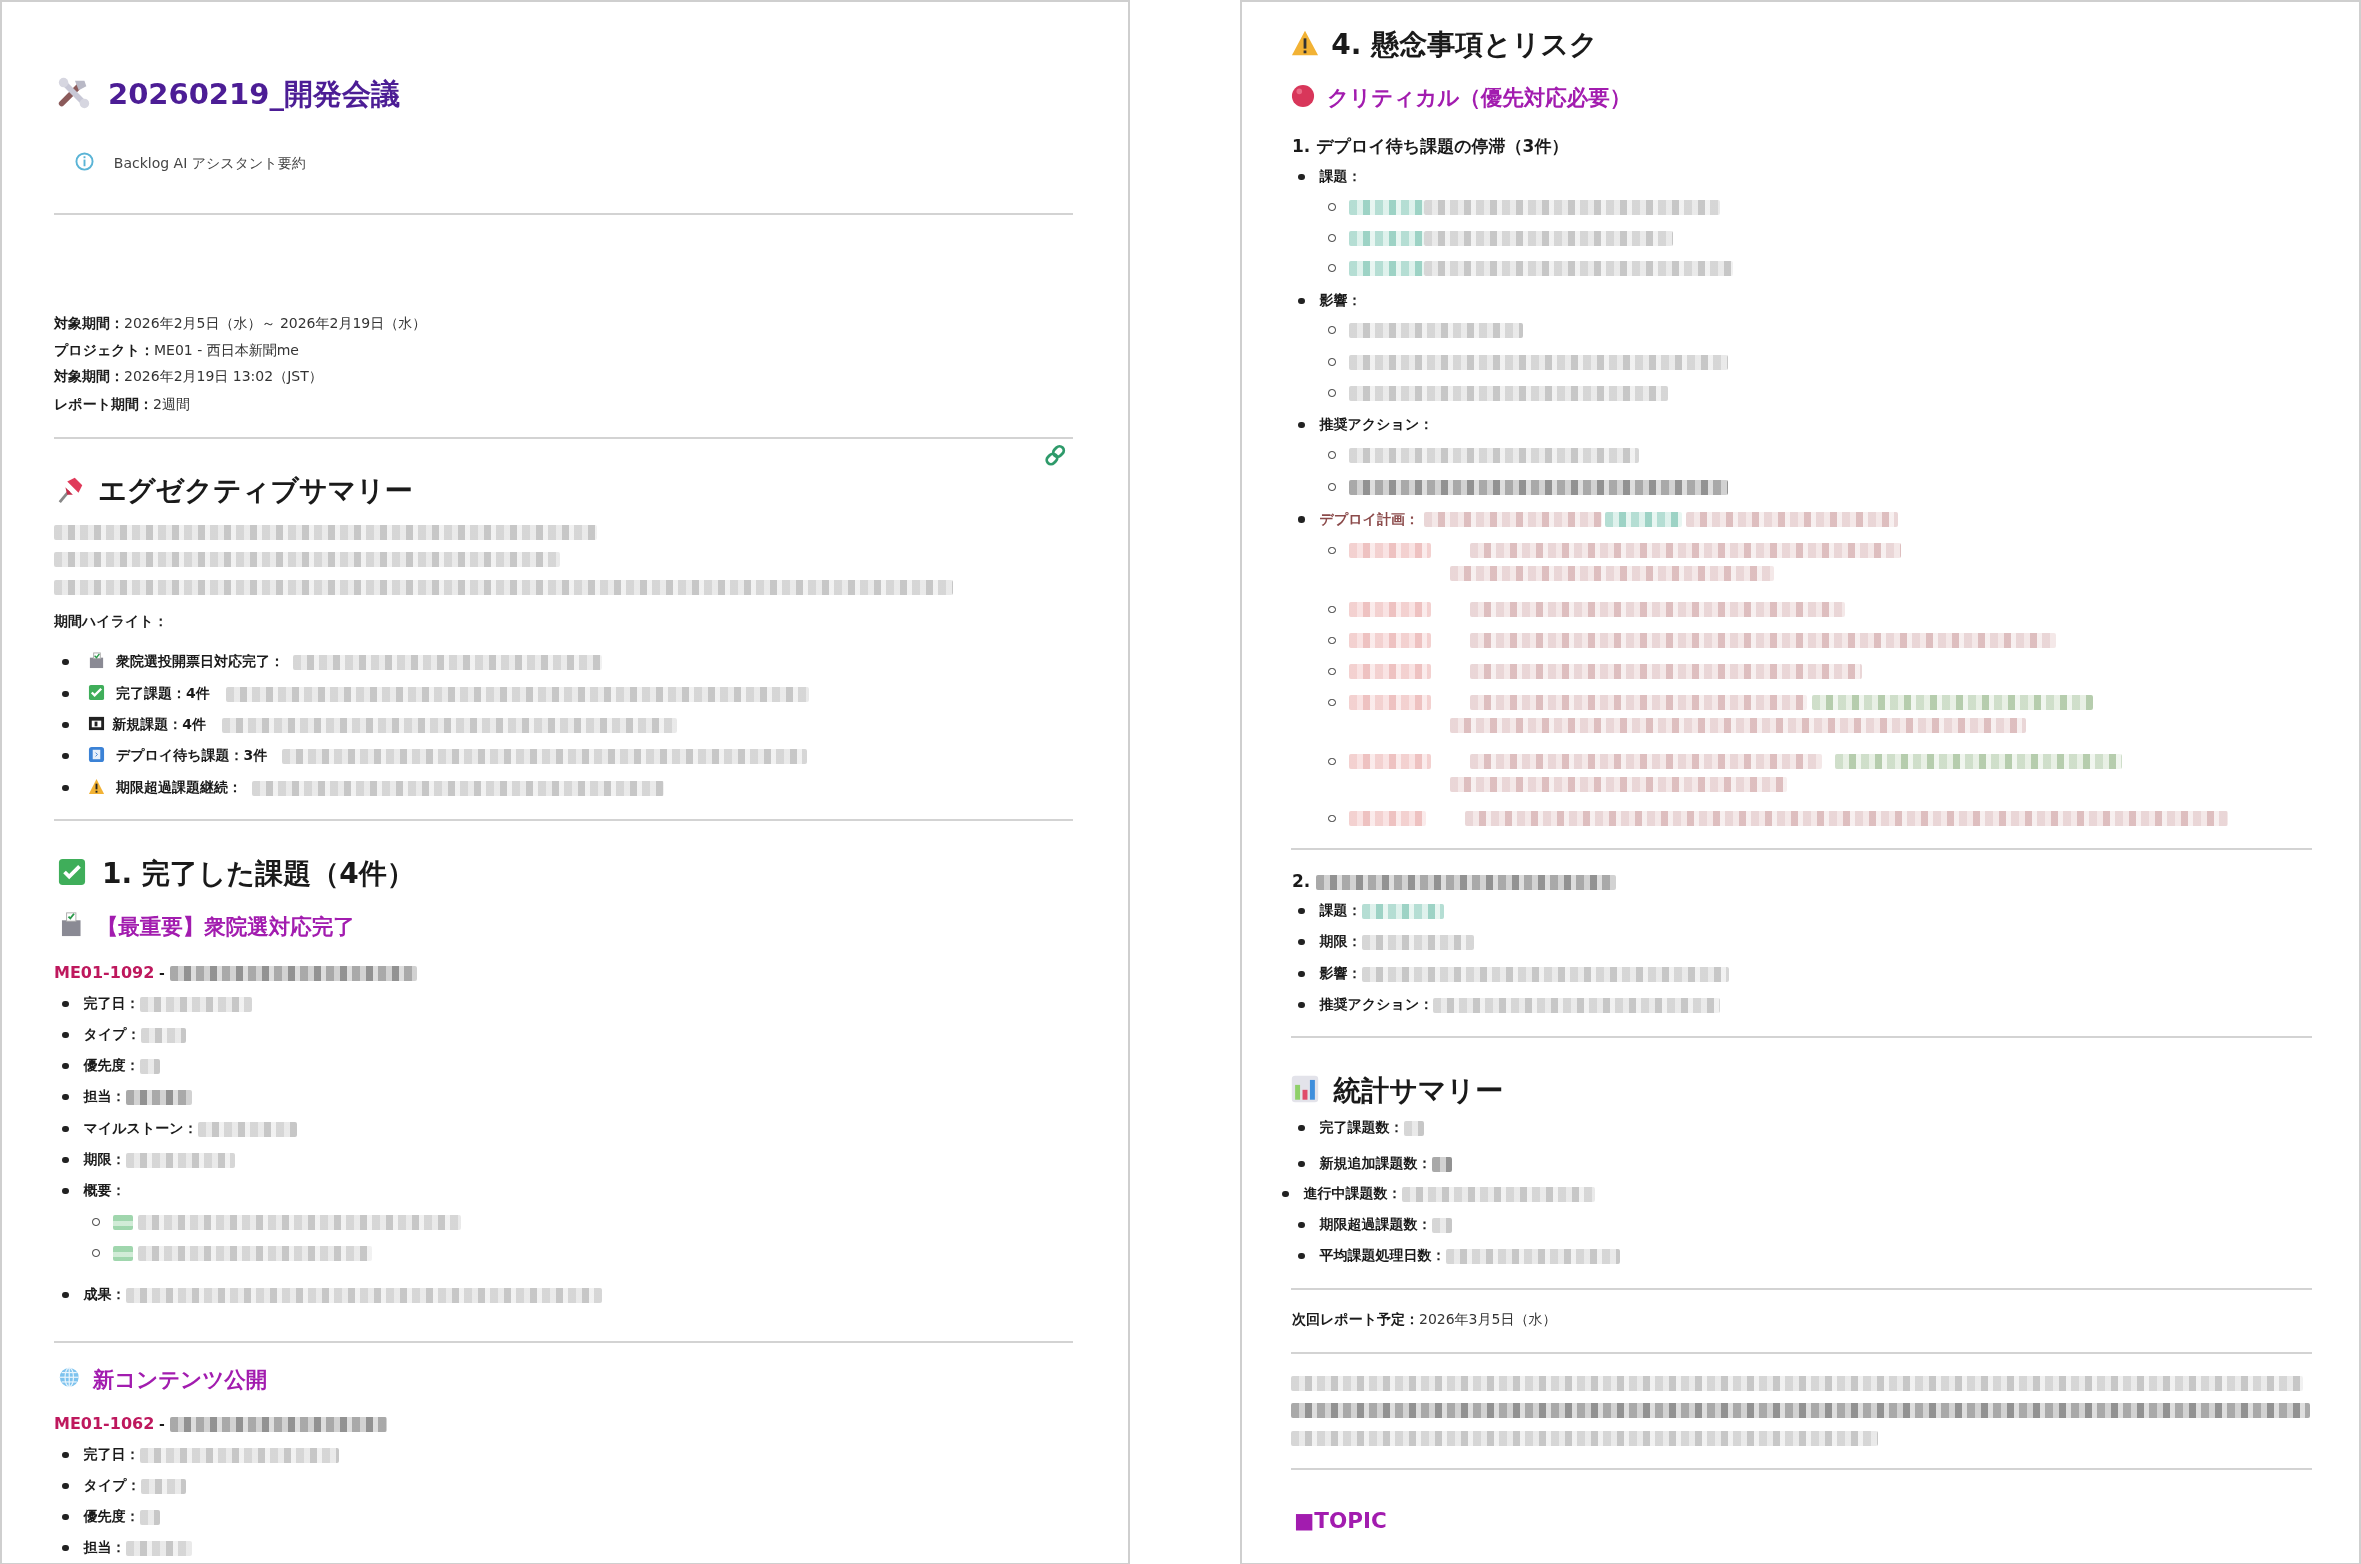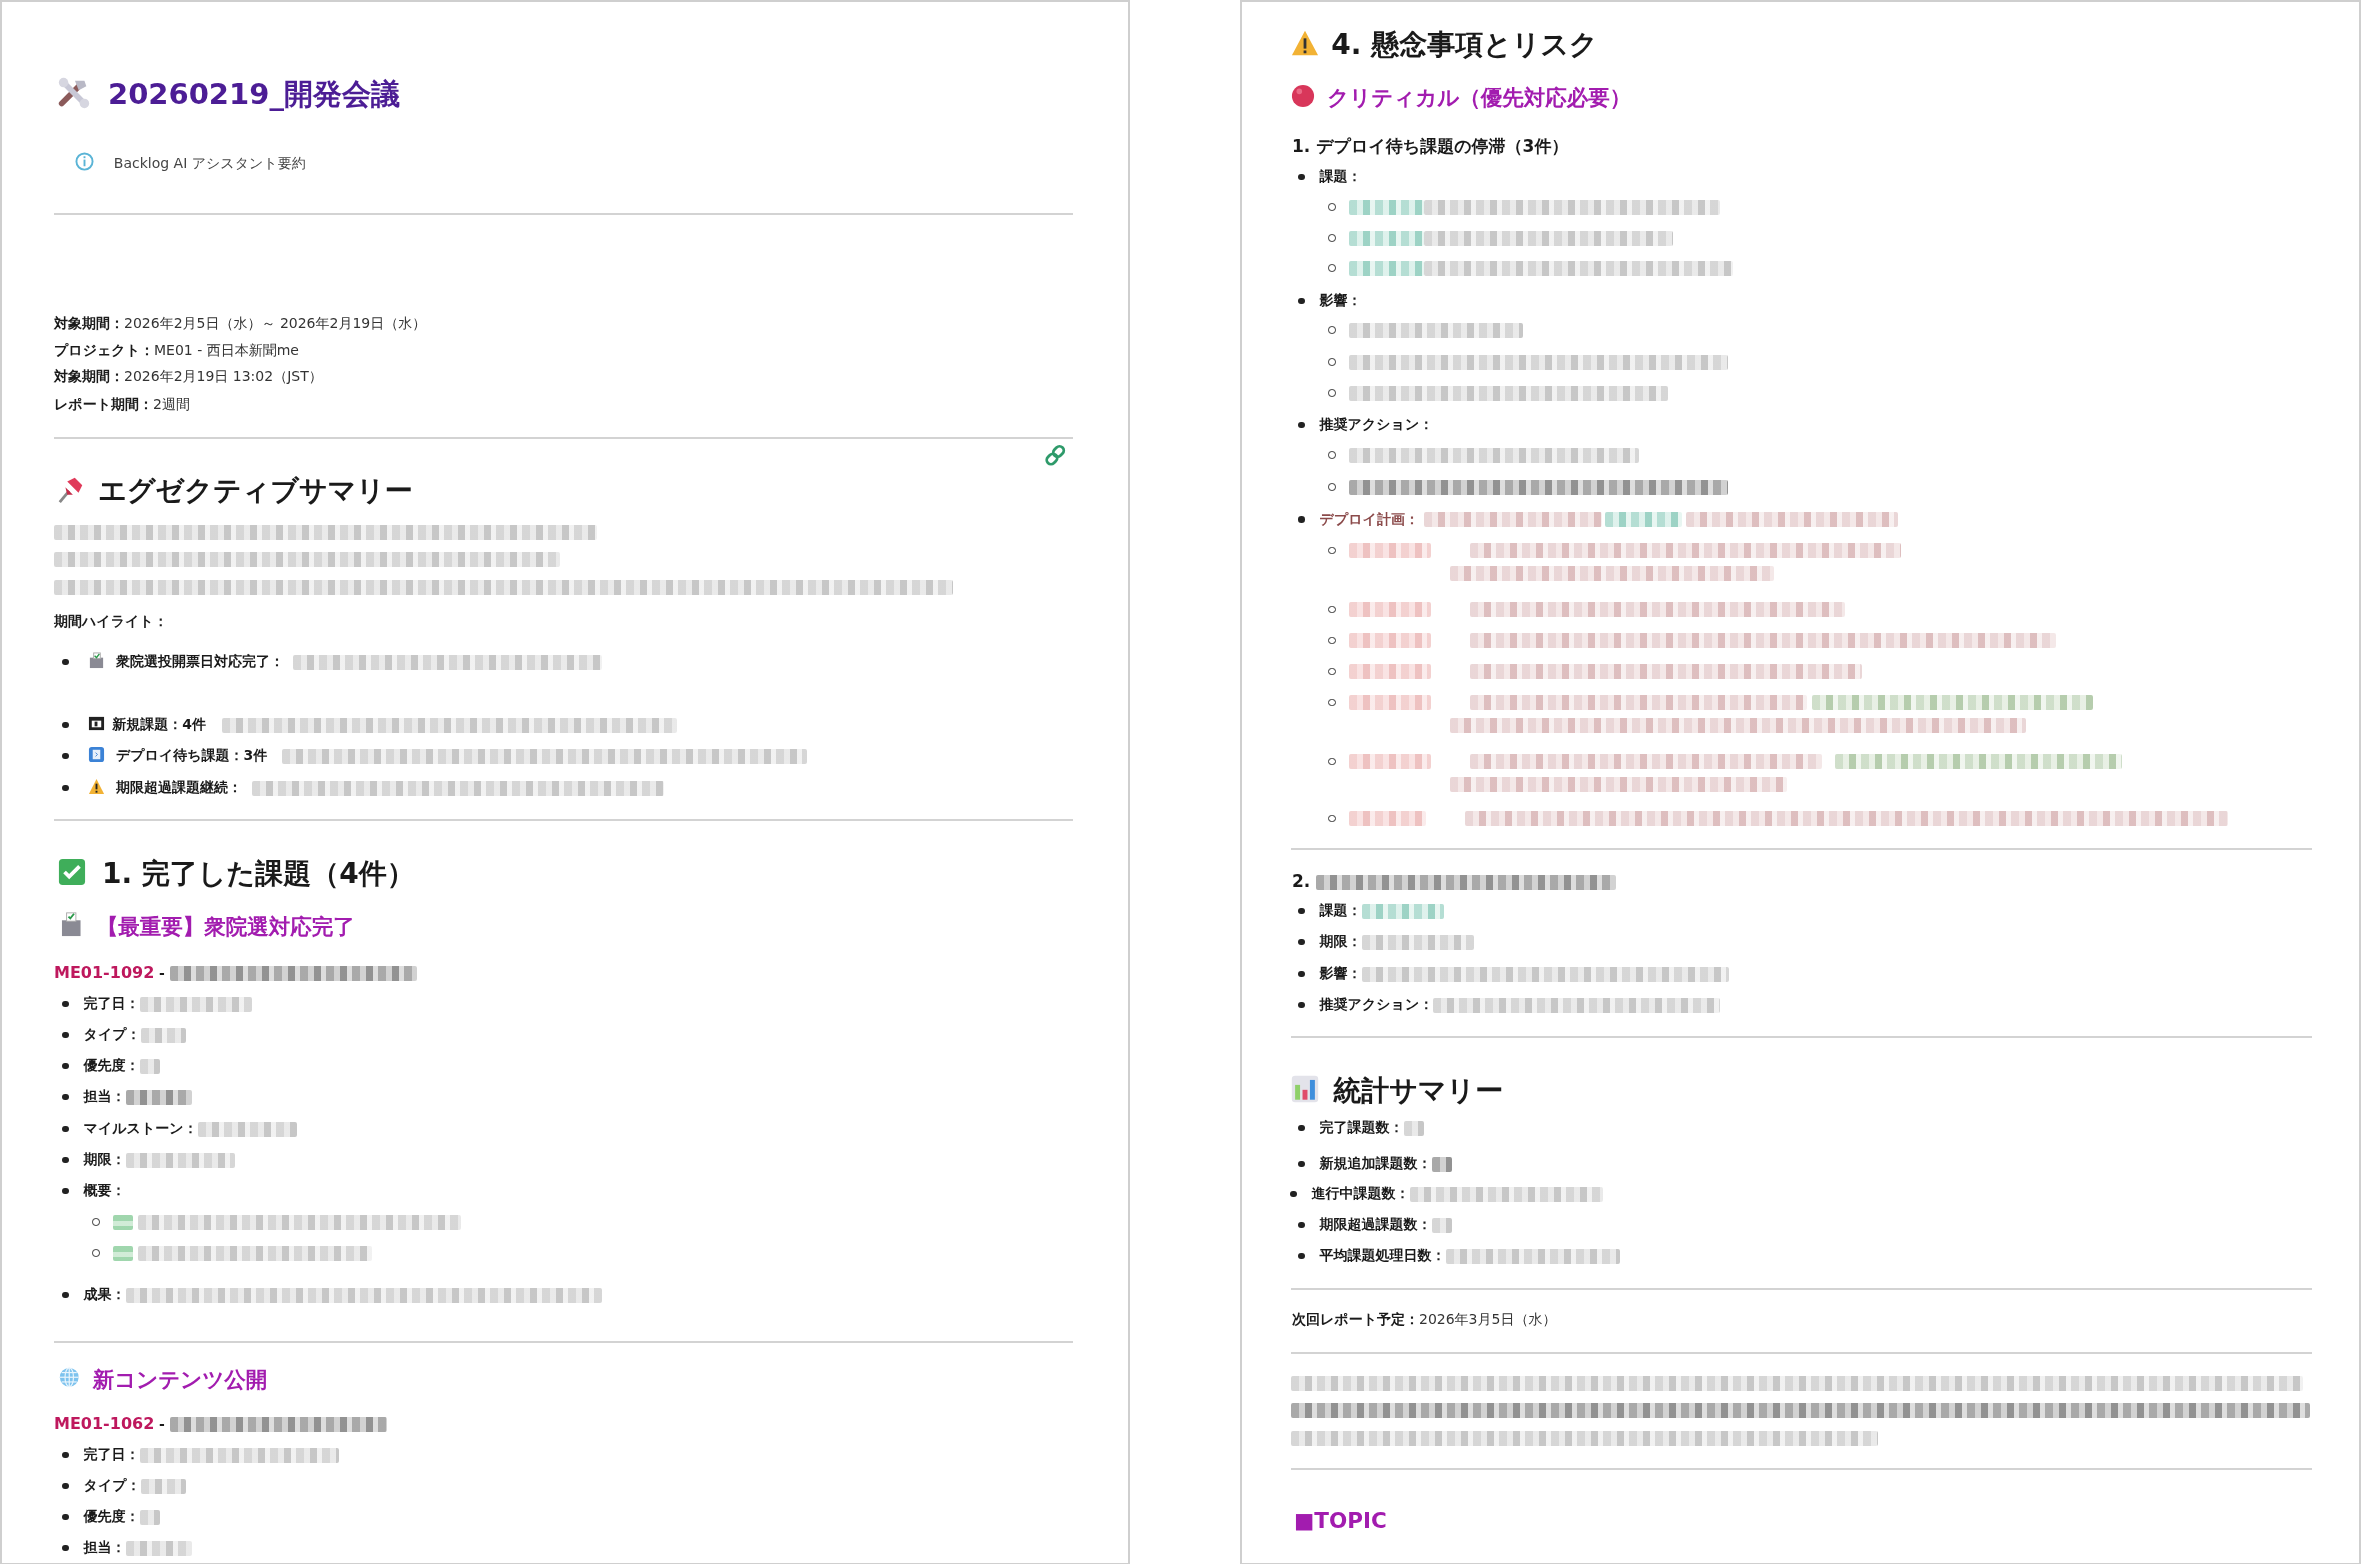--- a/index.html
+++ b/index.html
@@ -103,20 +103,29 @@
   <div class="abs li" style="left:60px;top:650px;">
     <span class="bullet"></span>
     <span class="icon"><svg width="17" height="17" viewBox="0 0 18 18">
           <rect x="2" y="6" width="14" height="11" fill="#8a8a94"></rect>
           <rect x="6" y="1" width="7" height="6" fill="#fff" stroke="#aaa"></rect>
           <path d="M7 4 l2 2 l3-4" stroke="#2a9a4a" fill="none" stroke-width="1.5"></path>
         </svg></span>
     <span style="margin-left:5.6px;">衆院選投開票日対応完了：</span>
     <span class="blur" style="width:309px;margin-left:3.7px;"></span>
   </div>
+  <div class="abs li" style="left:60px;top:682px;">
+    <span class="bullet"></span>
+    <span class="icon"><svg width="17" height="17" viewBox="0 0 18 18">
+          <rect x="1" y="1" width="16" height="16" rx="2" fill="#3fae5a"></rect>
+          <path d="M4 9 l3 3 l7-7" stroke="#fff" stroke-width="2.5" fill="none"></path>
+        </svg></span>
+    <span style="margin-left:5.6px;">完了課題：4件</span>
+    <span class="blur" style="width:583px;margin-left:11.2px;"></span>
+  </div>
   <div class="abs li" style="left:60px;top:713px;">
     <span class="bullet"></span>
     <span class="icon"><svg width="17" height="17" viewBox="0 0 18 18">
           <rect x="1" y="2" width="16" height="14" fill="#222"></rect>
           <rect x="4" y="6" width="10" height="7" fill="#fff"></rect>
           <rect x="7" y="7" width="3" height="5" fill="#222"></rect>
         </svg></span>
     <span style="margin-left:1.9px;">新規課題：4件</span>
     <span class="blur" style="width:455px;margin-left:11.2px;"></span>
   </div>
@@ -269,21 +278,21 @@
           <rect x="1" y="1" width="32" height="32" rx="4" fill="#e3e3ea"></rect>
           <rect x="5" y="12" width="6" height="18" fill="#8fd06a"></rect>
           <rect x="14" y="18" width="6" height="12" fill="#e04a6a"></rect>
           <rect x="23" y="6" width="6" height="24" fill="#3f8fdc"></rect>
         </svg></span>
     <span class="h2" style="margin-left:9.4px;vertical-align:middle;">統計サマリー</span>
   </div>
 
   <div class="abs li" style="left:56px;top:1117px;"><span class="bullet"></span><span>完了課題数：</span><span class="blur" style="width:20.6px;"></span></div>
   <div class="abs li" style="left:56px;top:1153px;"><span class="bullet"></span><span>新規追加課題数：</span><span class="blur dark" style="width:20.6px;"></span></div>
-  <div class="abs li" style="left:48px;top:1183px;"><span class="bullet"></span><span>進行中課題数：</span><span class="blur" style="width:193px;"></span></div>
+  <div class="abs li" style="left:40px;top:1183px;"><span class="bullet"></span><span>進行中課題数：</span><span class="blur" style="width:193px;"></span></div>
   <div class="abs li" style="left:56px;top:1214px;"><span class="bullet"></span><span>期限超過課題数：</span><span class="blur" style="width:20.6px;"></span></div>
   <div class="abs li" style="left:56px;top:1245px;"><span class="bullet"></span><span>平均課題処理日数：</span><span class="blur" style="width:174px;"></span></div>
 
   <div class="divider" style="left:49px;top:1286px;width:1021px;"></div>
 
   <div class="abs meta" style="left:50px;top:1309px;"><b>次回レポート予定：</b><span>2026年3月5日（水）</span></div>
 
   <div class="divider" style="left:49px;top:1350px;width:1021px;"></div>
 
   <div class="abs" style="left:49px;top:1372px;">

